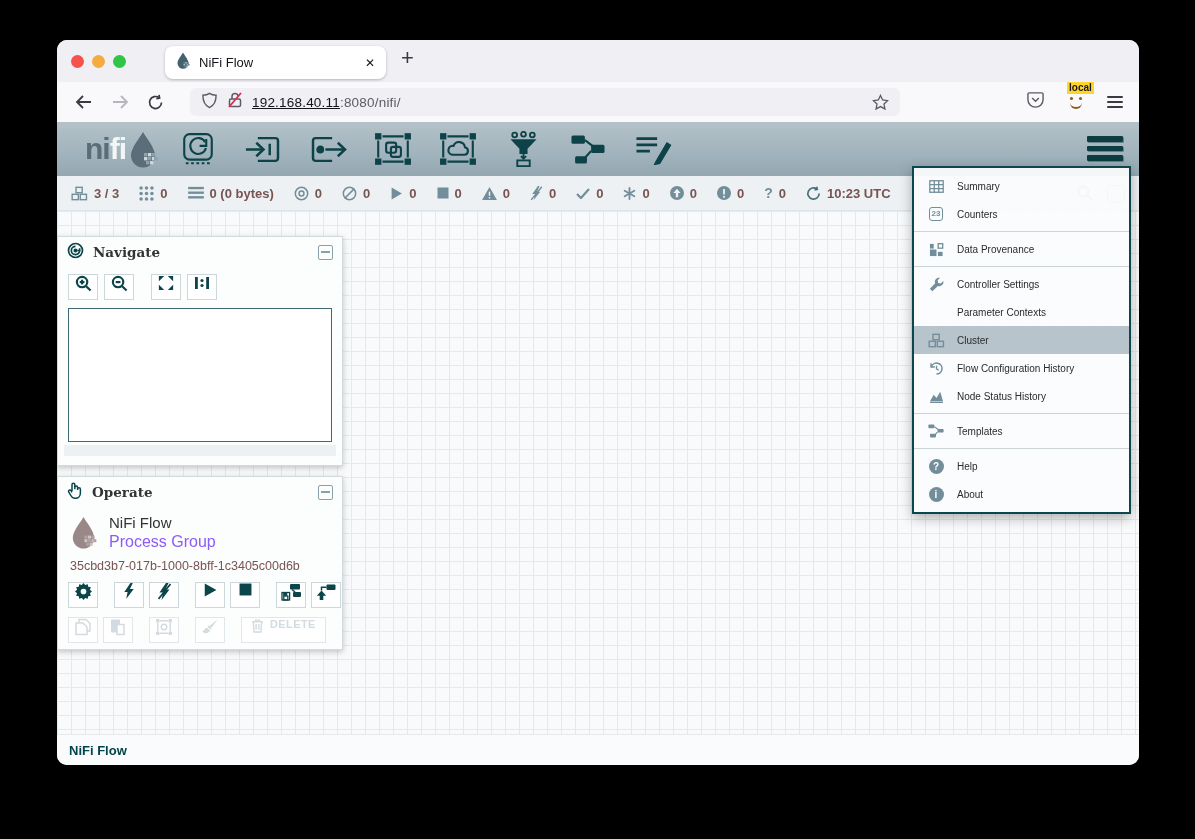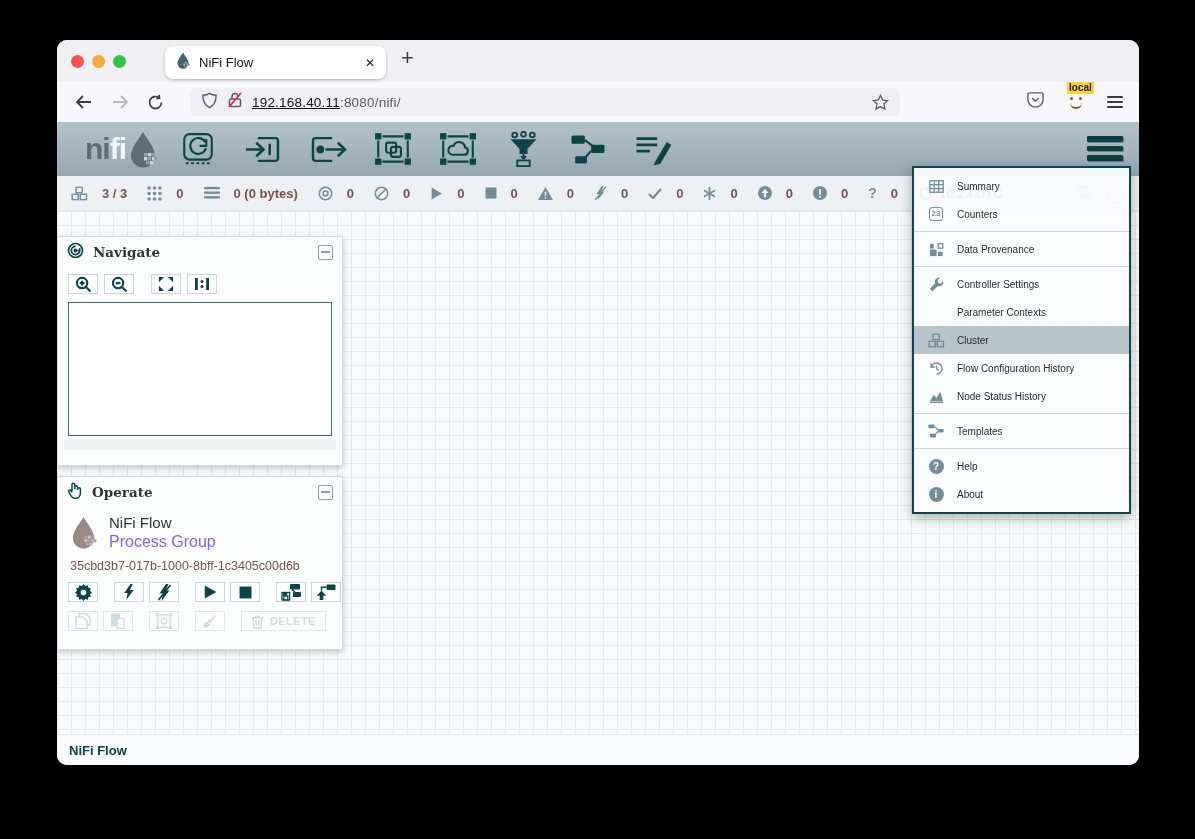--- a/index.html
+++ b/index.html
@@ -43,21 +43,21 @@
   .logo-txt{font:800 30px/1 "Liberation Sans",sans-serif;letter-spacing:-1px;}
   .logo-ni{color:#5a6d78;} .logo-fi{color:#f2f6f7;}
   .tb-comps{display:flex;align-items:center;gap:25px;margin-left:20px;}
   .tb-comp{width:40px;height:40px;display:flex;align-items:center;justify-content:center;color:#0d4348;cursor:grab;}
   .nifi-burger{position:absolute;right:16px;top:14px;width:36px;display:flex;flex-direction:column;gap:4px;cursor:pointer;}
   .nifi-burger span{height:5.5px;background:#0b3d42;border-radius:1px;box-shadow:1px 1px 0 rgba(70,95,104,.6);}
 
   
   .statusbar{height:35px;background:#eef1f3;border-bottom:1px solid #dfe5e8;flex:none;display:flex;
              align-items:center;padding:0 14px;gap:20px;position:relative;box-sizing:border-box;}
-  .sb-item{display:flex;align-items:center;gap:14px;color:#728e9b;flex:none;text-align:center;}
+  .sb-item{display:flex;align-items:center;gap:6px;color:#728e9b;flex:none;text-align:center;}
   .sb-count{color:#775351;font-size:13px;font-weight:700;}
   .sb-clock{display:flex;align-items:center;gap:6px;flex:none;color:#44707a;}
   .sb-clock .sb-count{white-space:nowrap;}
   .sb-search{position:absolute;right:46px;top:9px;color:#8ea4ae;}
   .sb-extra{position:absolute;right:14px;top:9px;width:16px;height:16px;border:1.6px solid #9db0b8;border-radius:3px;}
 
   
   .canvas{flex:1;position:relative;background:#f8fafb;
           background-image:linear-gradient(#e3eaed 1px,transparent 1px),
                            linear-gradient(90deg,#e3eaed 1px,transparent 1px);
@@ -66,21 +66,21 @@
   
   .panel{position:absolute;left:0;width:286px;background:#fcfdfd;border:1px solid #d3dadd;
          box-shadow:0 2px 6px rgba(0,0,0,.22);box-sizing:border-box;z-index:10;}
   #navigatePanel{top:25px;height:230px;}
   #operatePanel{top:265px;height:174px;}
   .panel-header{height:30px;display:flex;align-items:center;gap:9px;padding:0 9px;color:#0b4449;}
   .panel-title{font-family:"DejaVu Serif","Liberation Serif",serif;font-weight:700;font-size:13.5px;color:#333;}
   .collapse{margin-left:auto;width:13px;height:13px;border:1.6px solid #8aa0ab;border-radius:2px;position:relative;cursor:pointer;}
   .collapse::after{content:"";position:absolute;left:2px;right:2px;top:45%;height:1.6px;background:#8aa0ab;}
   .nav-btns{display:flex;gap:6px;padding:7px 10px 3px;}
-  .btn{width:30px;height:20px;background:#fff;border:1px solid #ccd7db;display:flex;align-items:center;
+  .btn{width:30px;height:26px;background:#fff;border:1px solid #ccd7db;display:flex;align-items:flex-start;
        justify-content:center;color:#0b4449;box-sizing:border-box;cursor:pointer;flex:none;}
   .gap{margin-left:11px;}
   .birdseye{height:132px;margin:5px 10px 0;background:#fff;border:1px solid #406a72;}
   .be-strip{height:11px;margin:3px 6px 0;background:#eef1f2;}
   .op-flow{display:flex;gap:12px;padding:7px 12px 0;align-items:center;}
   .op-name{font-size:15px;color:#333;}
   .op-type{font-size:16px;color:#8b5cf6;margin-top:2px;}
   .op-id{padding:8px 12px 0;font-size:12.5px;color:#775351;}
   .op-btns{display:flex;gap:5px;padding:9px 10px 0;align-items:center;}
   .btn.disabled{color:#d2dbdf;border-color:#dfe7ea;cursor:default;}

